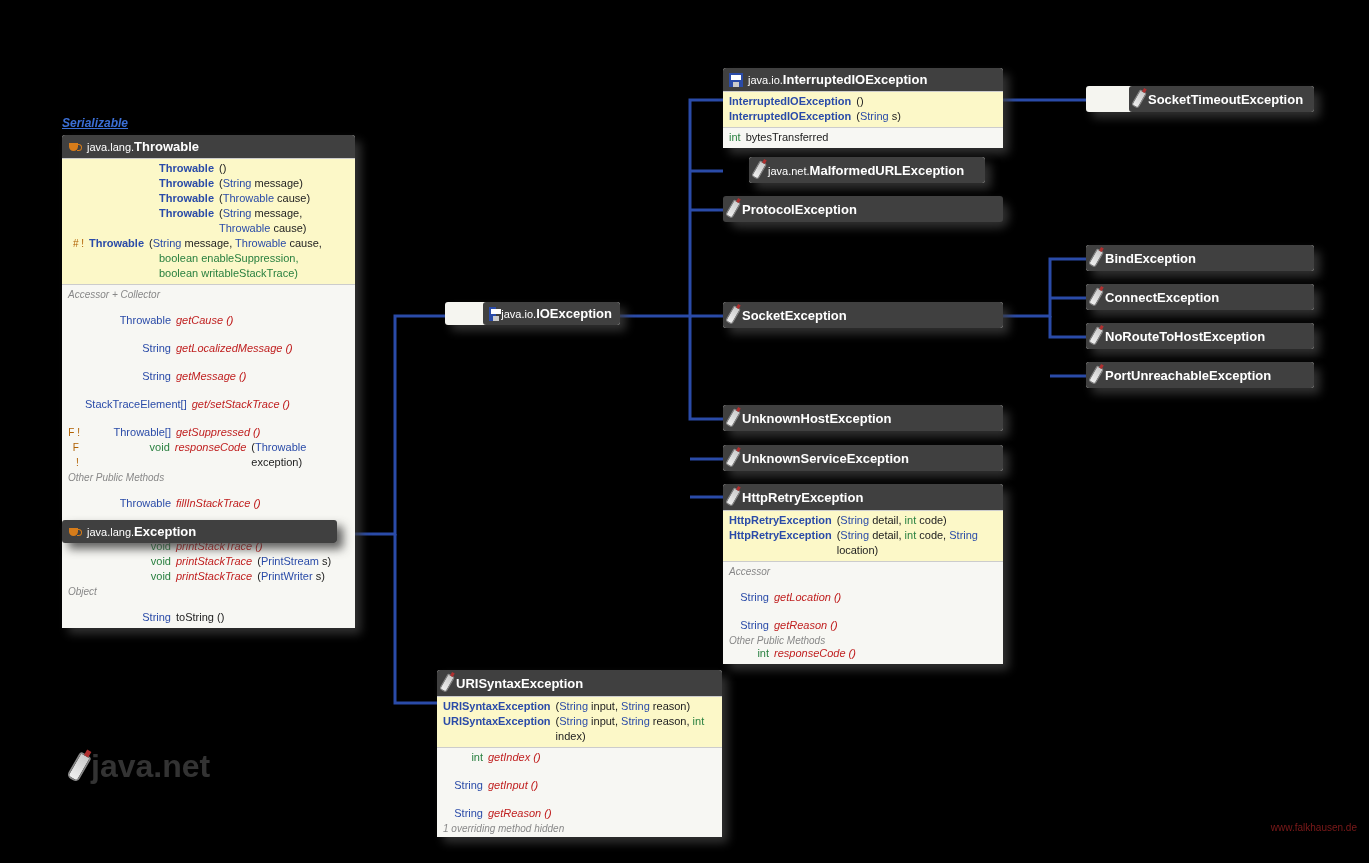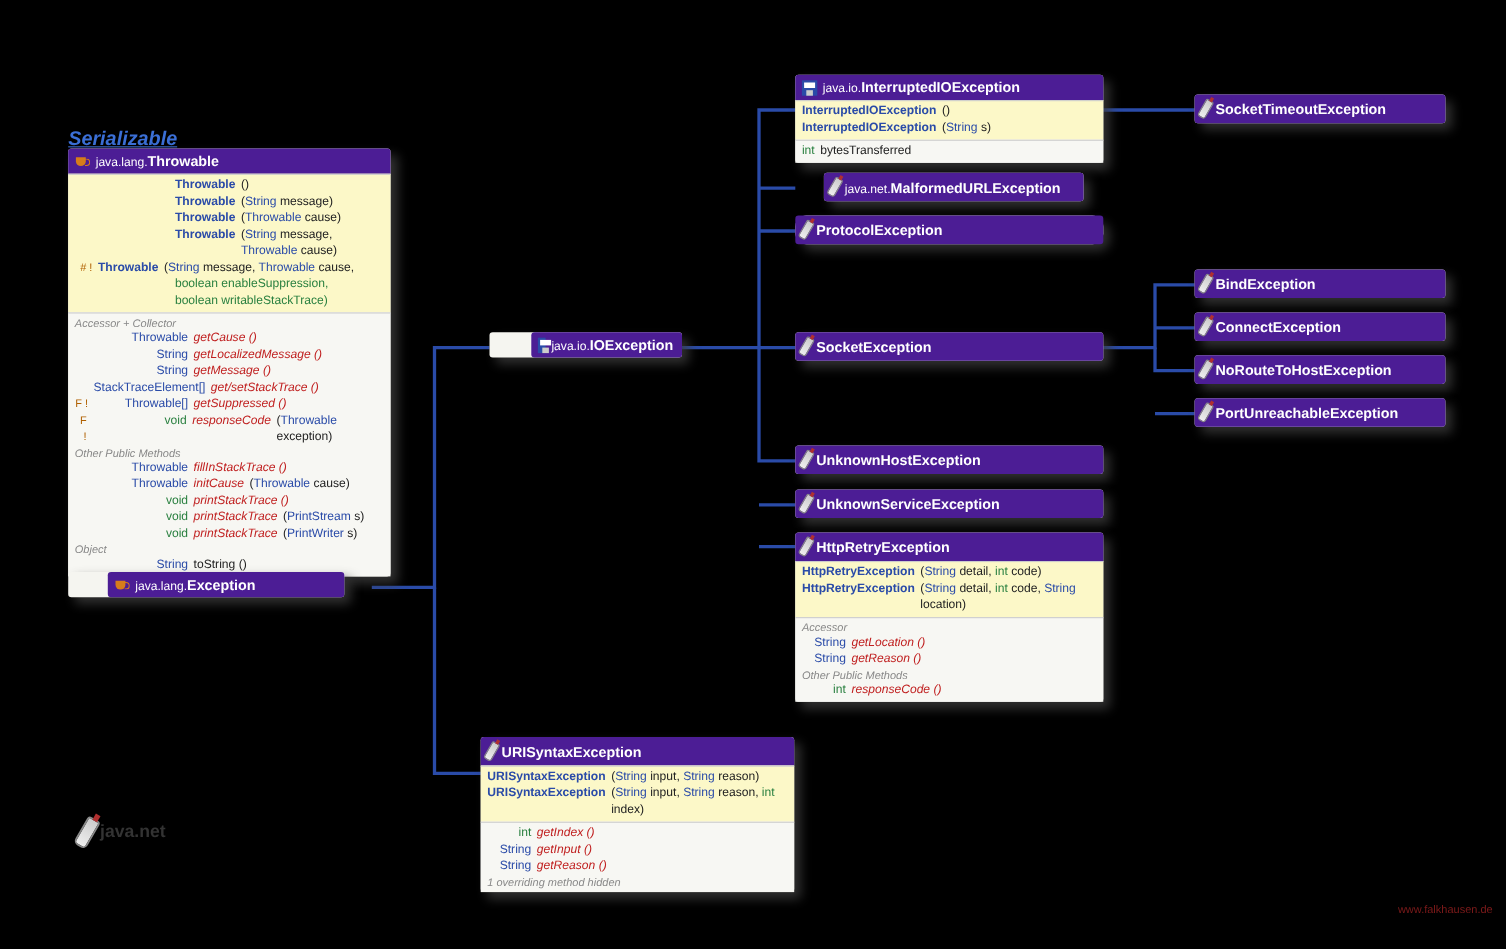--- a/index.html
+++ b/index.html
@@ -9,32 +9,32 @@
     font-size: 12px;
     width: 1369px;
     height: 863px;
     position: relative;
     color: #000;
   }
   .interface-label {
     position: absolute;
     color: #3b6fd6;
     font-style: italic;
-    font-size: 18px;
+    font-size: 12px;
     font-weight: bold;
     text-decoration: underline;
   }
   .class-box {
     position: absolute;
     background: #f5f5f0;
     border-radius: 3px;
     box-shadow: 6px 6px 10px rgba(60,60,60,0.8);
   }
   .class-header {
-    background: #4c1d95;
+    background: #404040;
     color: #fff;
     padding: 4px 8px 4px 6px;
     font-size: 13px;
     display: flex;
     align-items: center;
     gap: 5px;
     border-radius: 3px 3px 0 0;
   }
   .class-header.only { border-radius: 3px; }
   .class-header .pkg { font-size: 11px; font-weight: normal; }
@@ -76,30 +76,30 @@
   }
   .icon-bottle::before {
     content:''; position:absolute; top:-4px; left:2px;
     width:3px; height:4px; background:#b03030;
   }
   .body-yellow { background:#fcf8c8; padding:2px 6px 3px 6px; font-size:11px; border-top:1px solid #ccc;}
   .body-white { background:#f7f7f3; padding:2px 6px 3px 6px; font-size:11px; border-top:1px solid #ccc;}
   .section-italic { color:#888; font-style:italic; font-size:10px; padding-top:2px;}
   .row { display:flex; gap:5px; align-items:baseline; line-height:15px;}
   .t-blue { color:#2a4ba8; font-weight:bold; }
-  .t-blue-n { color:#2a4ba8; }
+  .t-blue-n { color:#2a4ba8;margin-top:13px; }
   .t-red { color:#c02020;font-style:italic; }
   .t-green { color:#2a8040; }
   .t-black { color:#222; }
   .mod { color:#b06000; font-size:10px; width:12px; text-align:right;}
   .lhs { text-align:right; min-width:86px; }
   .logo {
     position:absolute; left:75px; top:748px;
     display:flex; align-items:center; gap:8px;
-    color:#333; font-size:16px; font-weight:bold;
+    color:#333; font-size:32px; font-weight:bold;
   }
   .credit { position:absolute; right:12px; bottom:30px; color:#7d1a1a; font-size:10px;}
   svg.connectors { position:absolute; left:0; top:0; width:1369px; height:863px; pointer-events:none;}
 </style>
 </head>
 <body>
 
 <svg class="connectors">
   <g stroke="#2a4ba8" stroke-width="3" fill="none">
 
@@ -232,21 +232,21 @@
       </div>
     <div class="section-italic">Object</div>
     <div class="row">
         <span class="mod"></span>
         <span class="lhs t-blue-n">String</span>
         <span class="t-black">toString ()</span>
       </div>
   </div>
 </div>
 
-<div class="class-box" style="left:62px; top:520px; width:251px;padding-left:36px;">
+<div class="class-box" style="left:62px; top:520px; width:275px;">
   <div class="class-header only">
       <span class="icon-cup"></span>
     <span><span class="pkg">java.lang.</span><span class="name">Exception</span></span>
     </div>
 </div>
 
 <div class="class-box" style="left:445px; top:302px; width:175px;padding-left:38px;">
   <div class="class-header only">
       <span class="icon-save"></span>
     <span><span class="pkg">java.io.</span><span class="name">IOException</span></span>
@@ -369,21 +369,21 @@
         <span class="t-red">getReason ()</span>
       </div>
     <div class="section-italic">Other Public Methods</div>
     <div class="row">
         <span class="lhs t-green" style="min-width:40px">int</span>
         <span class="t-red">responseCode ()</span>
       </div>
   </div>
 </div>
 
-<div class="class-box" style="left:1086px; top:86px; width:228px;">
+<div class="class-box" style="left:1086px; top:86px; width:228px;padding-left:43px;">
   <div class="class-header only">
       <span class="icon-bottle"></span>
     <span class="name">SocketTimeoutException</span>
     </div>
 </div>
 
 <div class="class-box" style="left:1086px; top:245px; width:228px;">
   <div class="class-header only">
       <span class="icon-bottle"></span>
     <span class="name">BindException</span>

